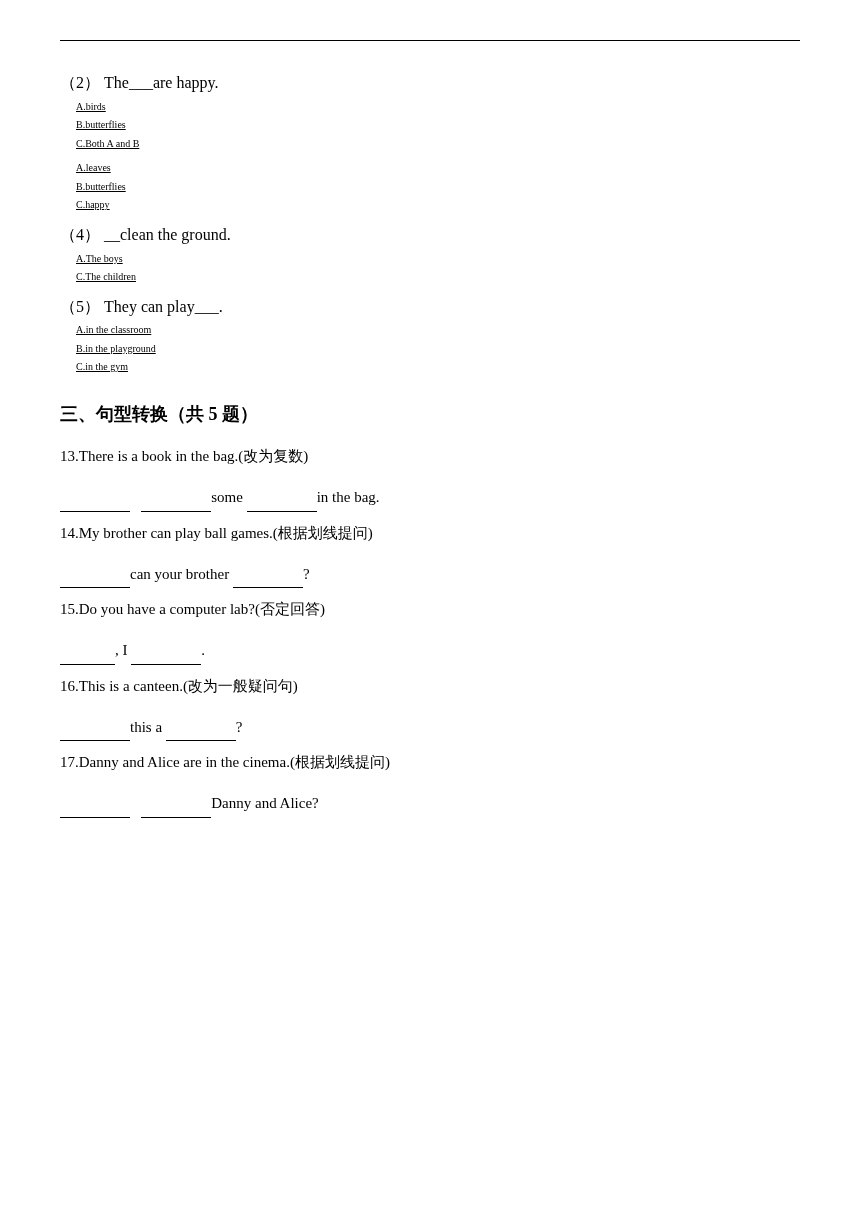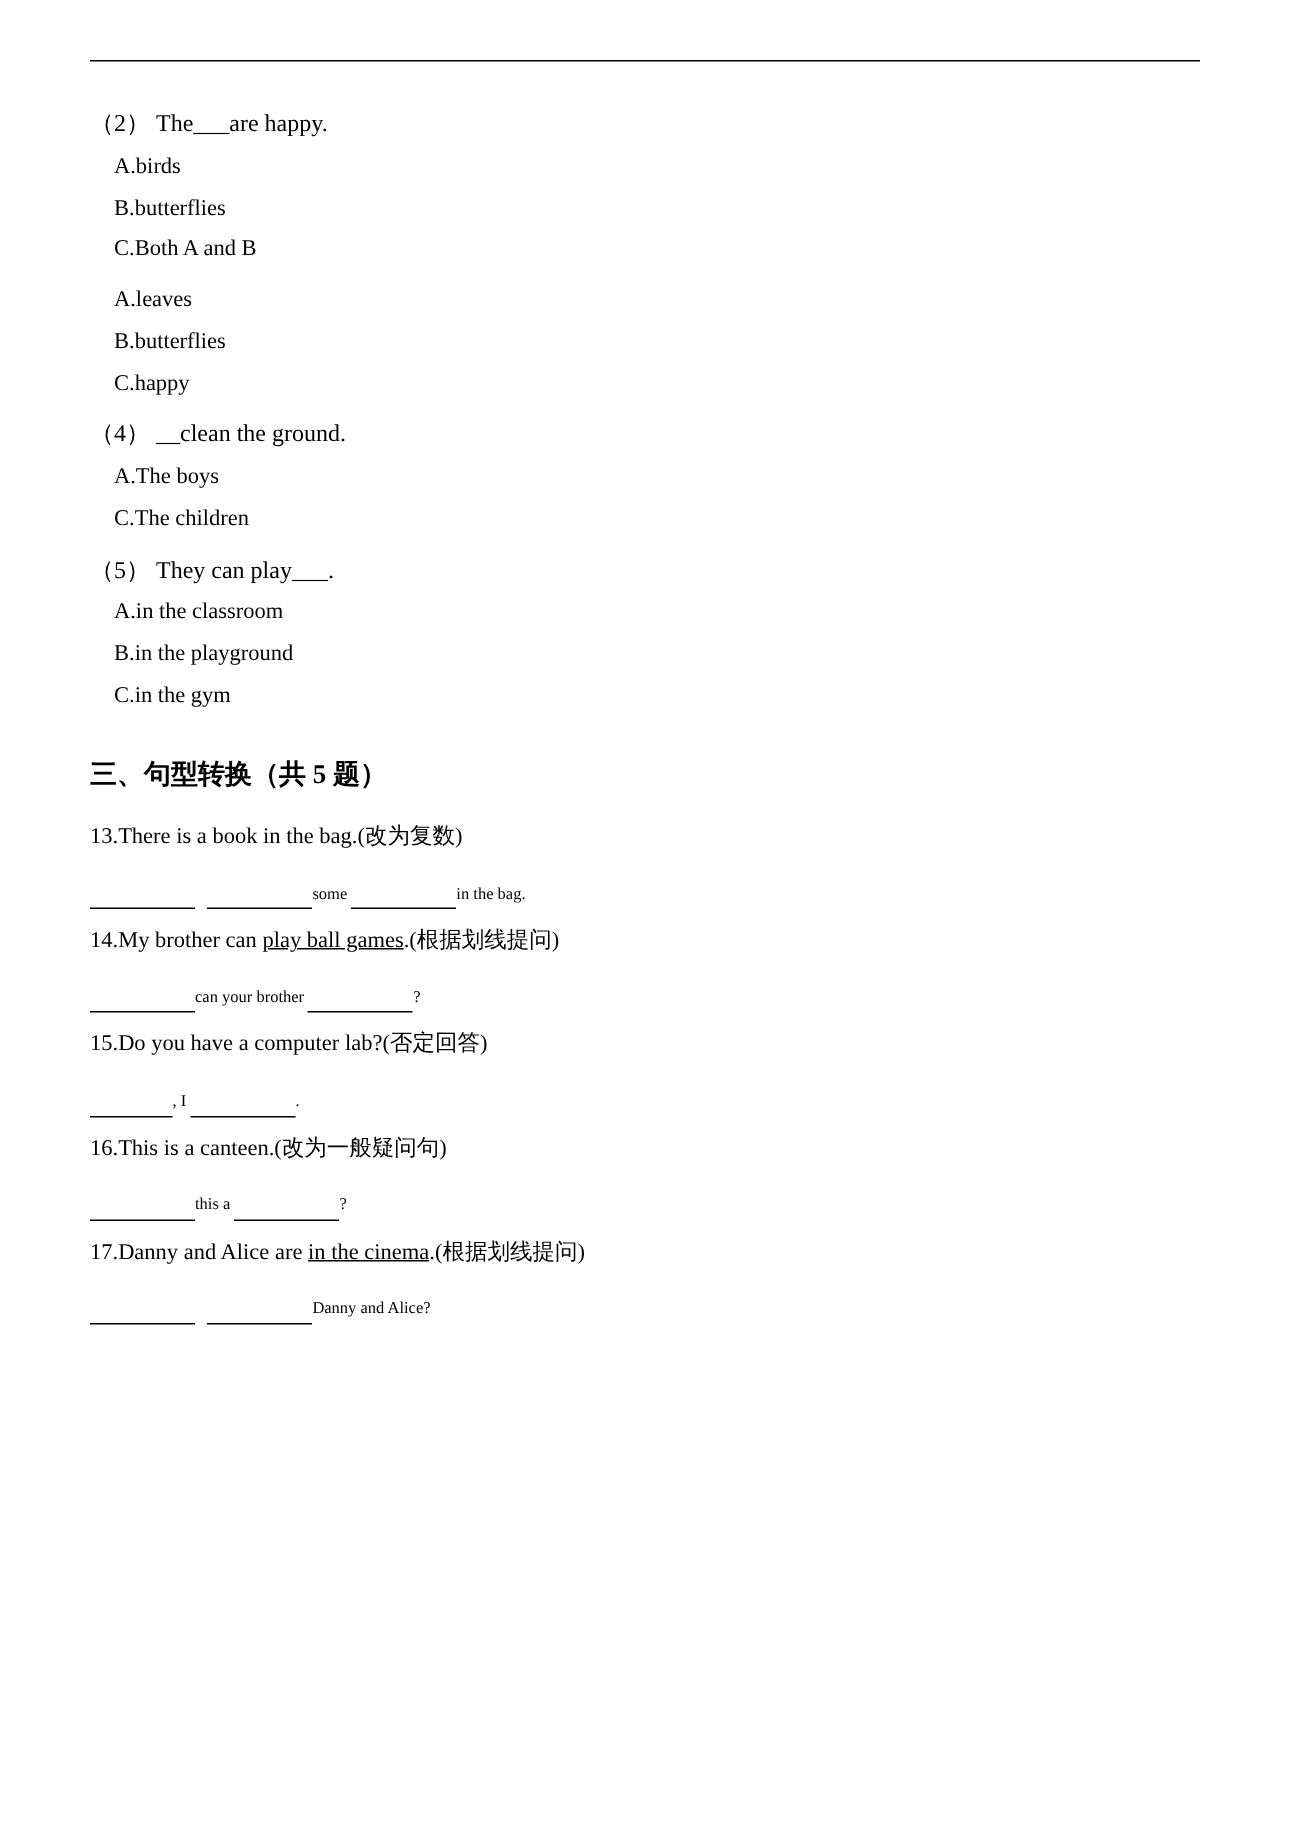--- a/index.html
+++ b/index.html
@@ -28,47 +28,47 @@
       margin-bottom: 6px;
       line-height: 1.8;
     }
 
     .question-text {
       font-size: 16px;
     }
 
     .option {
       margin-left: 16px;
-      font-size: 15px;
+      font-size: 10px;
       line-height: 1.85;
+      text-decoration: underline;
     }
 
     .section-title {
       font-size: 18px;
       font-weight: bold;
       margin-top: 22px;
       margin-bottom: 14px;
       line-height: 1.7;
     }
 
     .transform-question {
       margin-bottom: 4px;
       font-size: 15px;
       line-height: 1.85;
     }
 
     .transform-answer-line {
-      font-size: 11px;
+      font-size: 15px;
       line-height: 1.85;
       margin-bottom: 8px;
       margin-top: 12px;
     }
 
     .underline-text {
-      text-decoration: underline;
       margin-top: 36px;
     }
 
     .blank-short {
       display: inline-block;
       border-bottom: 1px solid #000;
       min-width: 55px;
       vertical-align: bottom;
     }
 

